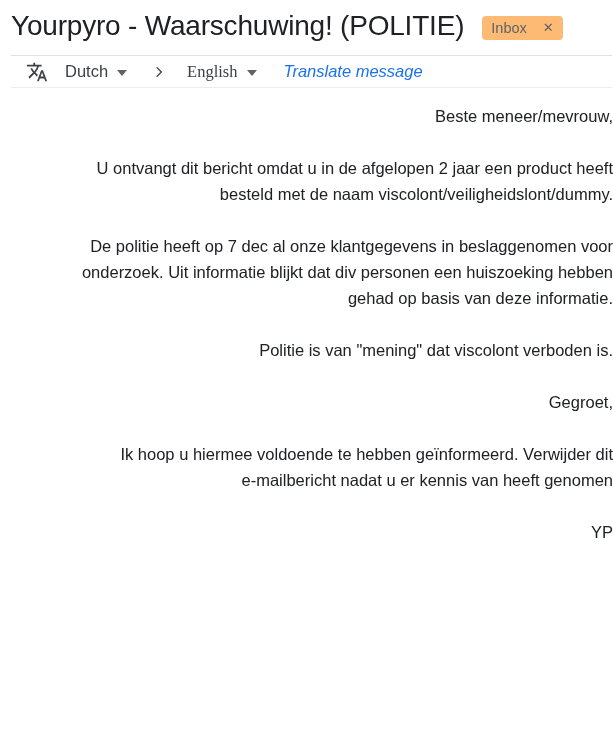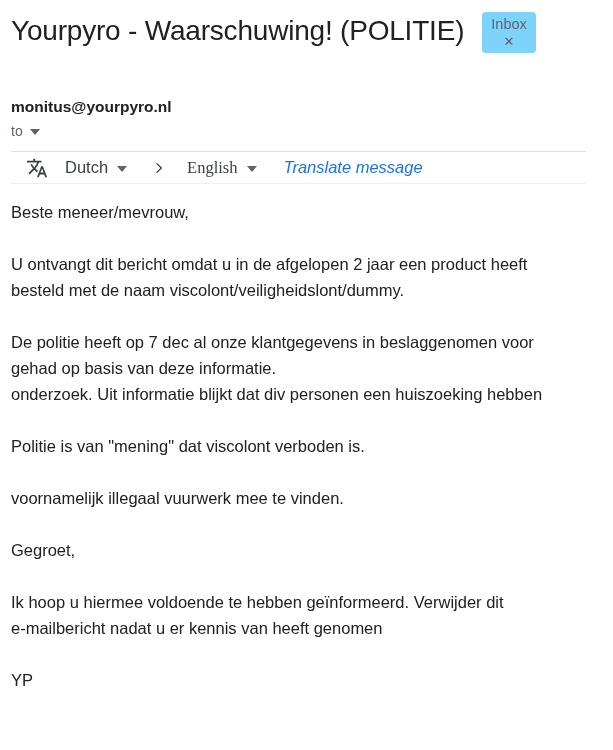--- a/index.html
+++ b/index.html
@@ -4,50 +4,50 @@
 <style>
   * { box-sizing: border-box; margin: 0; padding: 0; }
   html, body {
     width: 613px;
     height: 750px;
     background: #ffffff;
     overflow: hidden;
     font-family: "Liberation Sans", sans-serif;
   }
   .page {
-    padding: 9px 26px 0 11px;
+    padding: 9px 0 0 11px;
+    text-align: right;
   }
   
   .subject-row {
     display: flex;
     align-items: center;
     gap: 18px;
   }
   .subject {
     font-size: 28px;
     font-weight: 400;
     color: #202124;
     line-height: 34px;
     letter-spacing: -0.2px;
     white-space: nowrap;
   }
   .chip {
     display: inline-flex;
     align-items: center;
-    gap: 4px;
-    background: #7dd3fc;
+    gap: 16px;
+    background: #fdba74;
     color: #5f6368;
     font-size: 14.5px;
     line-height: 14px;
     padding: 5px 9px;
     border-radius: 4px;
     margin-top: 3px;
     cursor: default;
     white-space: nowrap;
-    flex-direction: column;
   }
   .chip-x {
     font-size: 13px;
     color: #5f6368;
     line-height: 13px;
   }
   
   .sender-block { margin-top: 45px; }
   .sender-email {
     font-size: 15.5px;
@@ -119,27 +119,20 @@
 <div class="page">
 
   <div class="subject-row">
     <h1 class="subject">Yourpyro - Waarschuwing! (POLITIE)</h1>
     <span class="chip">
       <span>Inbox</span>
       <span class="chip-x">✕</span>
     </span>
   </div>
 
-  <div class="sender-block">
-    <div class="sender-email">monitus@yourpyro.nl</div>
-    <div class="to-row">
-      <span>to</span>
-      <span class="caret-down"></span>
-    </div>
-  </div>
 
   <div class="translate-bar">
     <span class="t-icon">
       <svg width="22" height="22" viewBox="0 0 24 24" fill="#3c4043">
         <path d="M12.87 15.07l-2.54-2.51.03-.03c1.74-1.94 2.98-4.17 3.71-6.53H17V4h-7V2H8v2H1v1.99h11.17C11.5 7.92 10.44 9.75 9 11.35 8.07 10.32 7.3 9.19 6.69 8h-2c.73 1.63 1.73 3.17 2.98 4.56l-5.09 5.02L4 19l5-5 3.11 3.11.76-2.04zM18.5 10h-2L12 22h2l1.12-3h4.75L21 22h2l-4.5-12zm-2.62 7l1.62-4.33L19.12 17h-3.24z"></path>
       </svg>
     </span>
     <span class="lang-dd dd-source">
       <span>Dutch</span>
       <span class="caret-down"></span>
@@ -159,28 +152,27 @@
   <div class="email-body">
     <div class="para">
       <div class="line">Beste meneer/mevrouw,</div>
     </div>
     <div class="para">
       <div class="line">U ontvangt dit bericht omdat u in de afgelopen 2 jaar een product heeft</div>
       <div class="line">besteld met de naam viscolont/veiligheidslont/dummy.</div>
     </div>
     <div class="para">
       <div class="line">De politie heeft op 7 dec al onze klantgegevens in beslaggenomen voor</div>
+      <div class="line">onderzoek. Uit informatie blijkt dat div personen een huiszoeking hebben</div>
       <div class="line">gehad op basis van deze informatie.</div>
-      <div class="line">onderzoek. Uit informatie blijkt dat div personen een huiszoeking hebben</div>
     </div>
     <div class="para">
       <div class="line">Politie is van "mening" dat viscolont verboden is.</div>
     </div>
     <div class="para">
-      <div class="line">voornamelijk illegaal vuurwerk mee te vinden.</div>
     </div>
     <div class="para">
       <div class="line">Gegroet,</div>
     </div>
     <div class="para">
       <div class="line">Ik hoop u hiermee voldoende te hebben geïnformeerd. Verwijder dit</div>
       <div class="line">e-mailbericht nadat u er kennis van heeft genomen</div>
     </div>
     <div class="para">
       <div class="line">YP</div>

